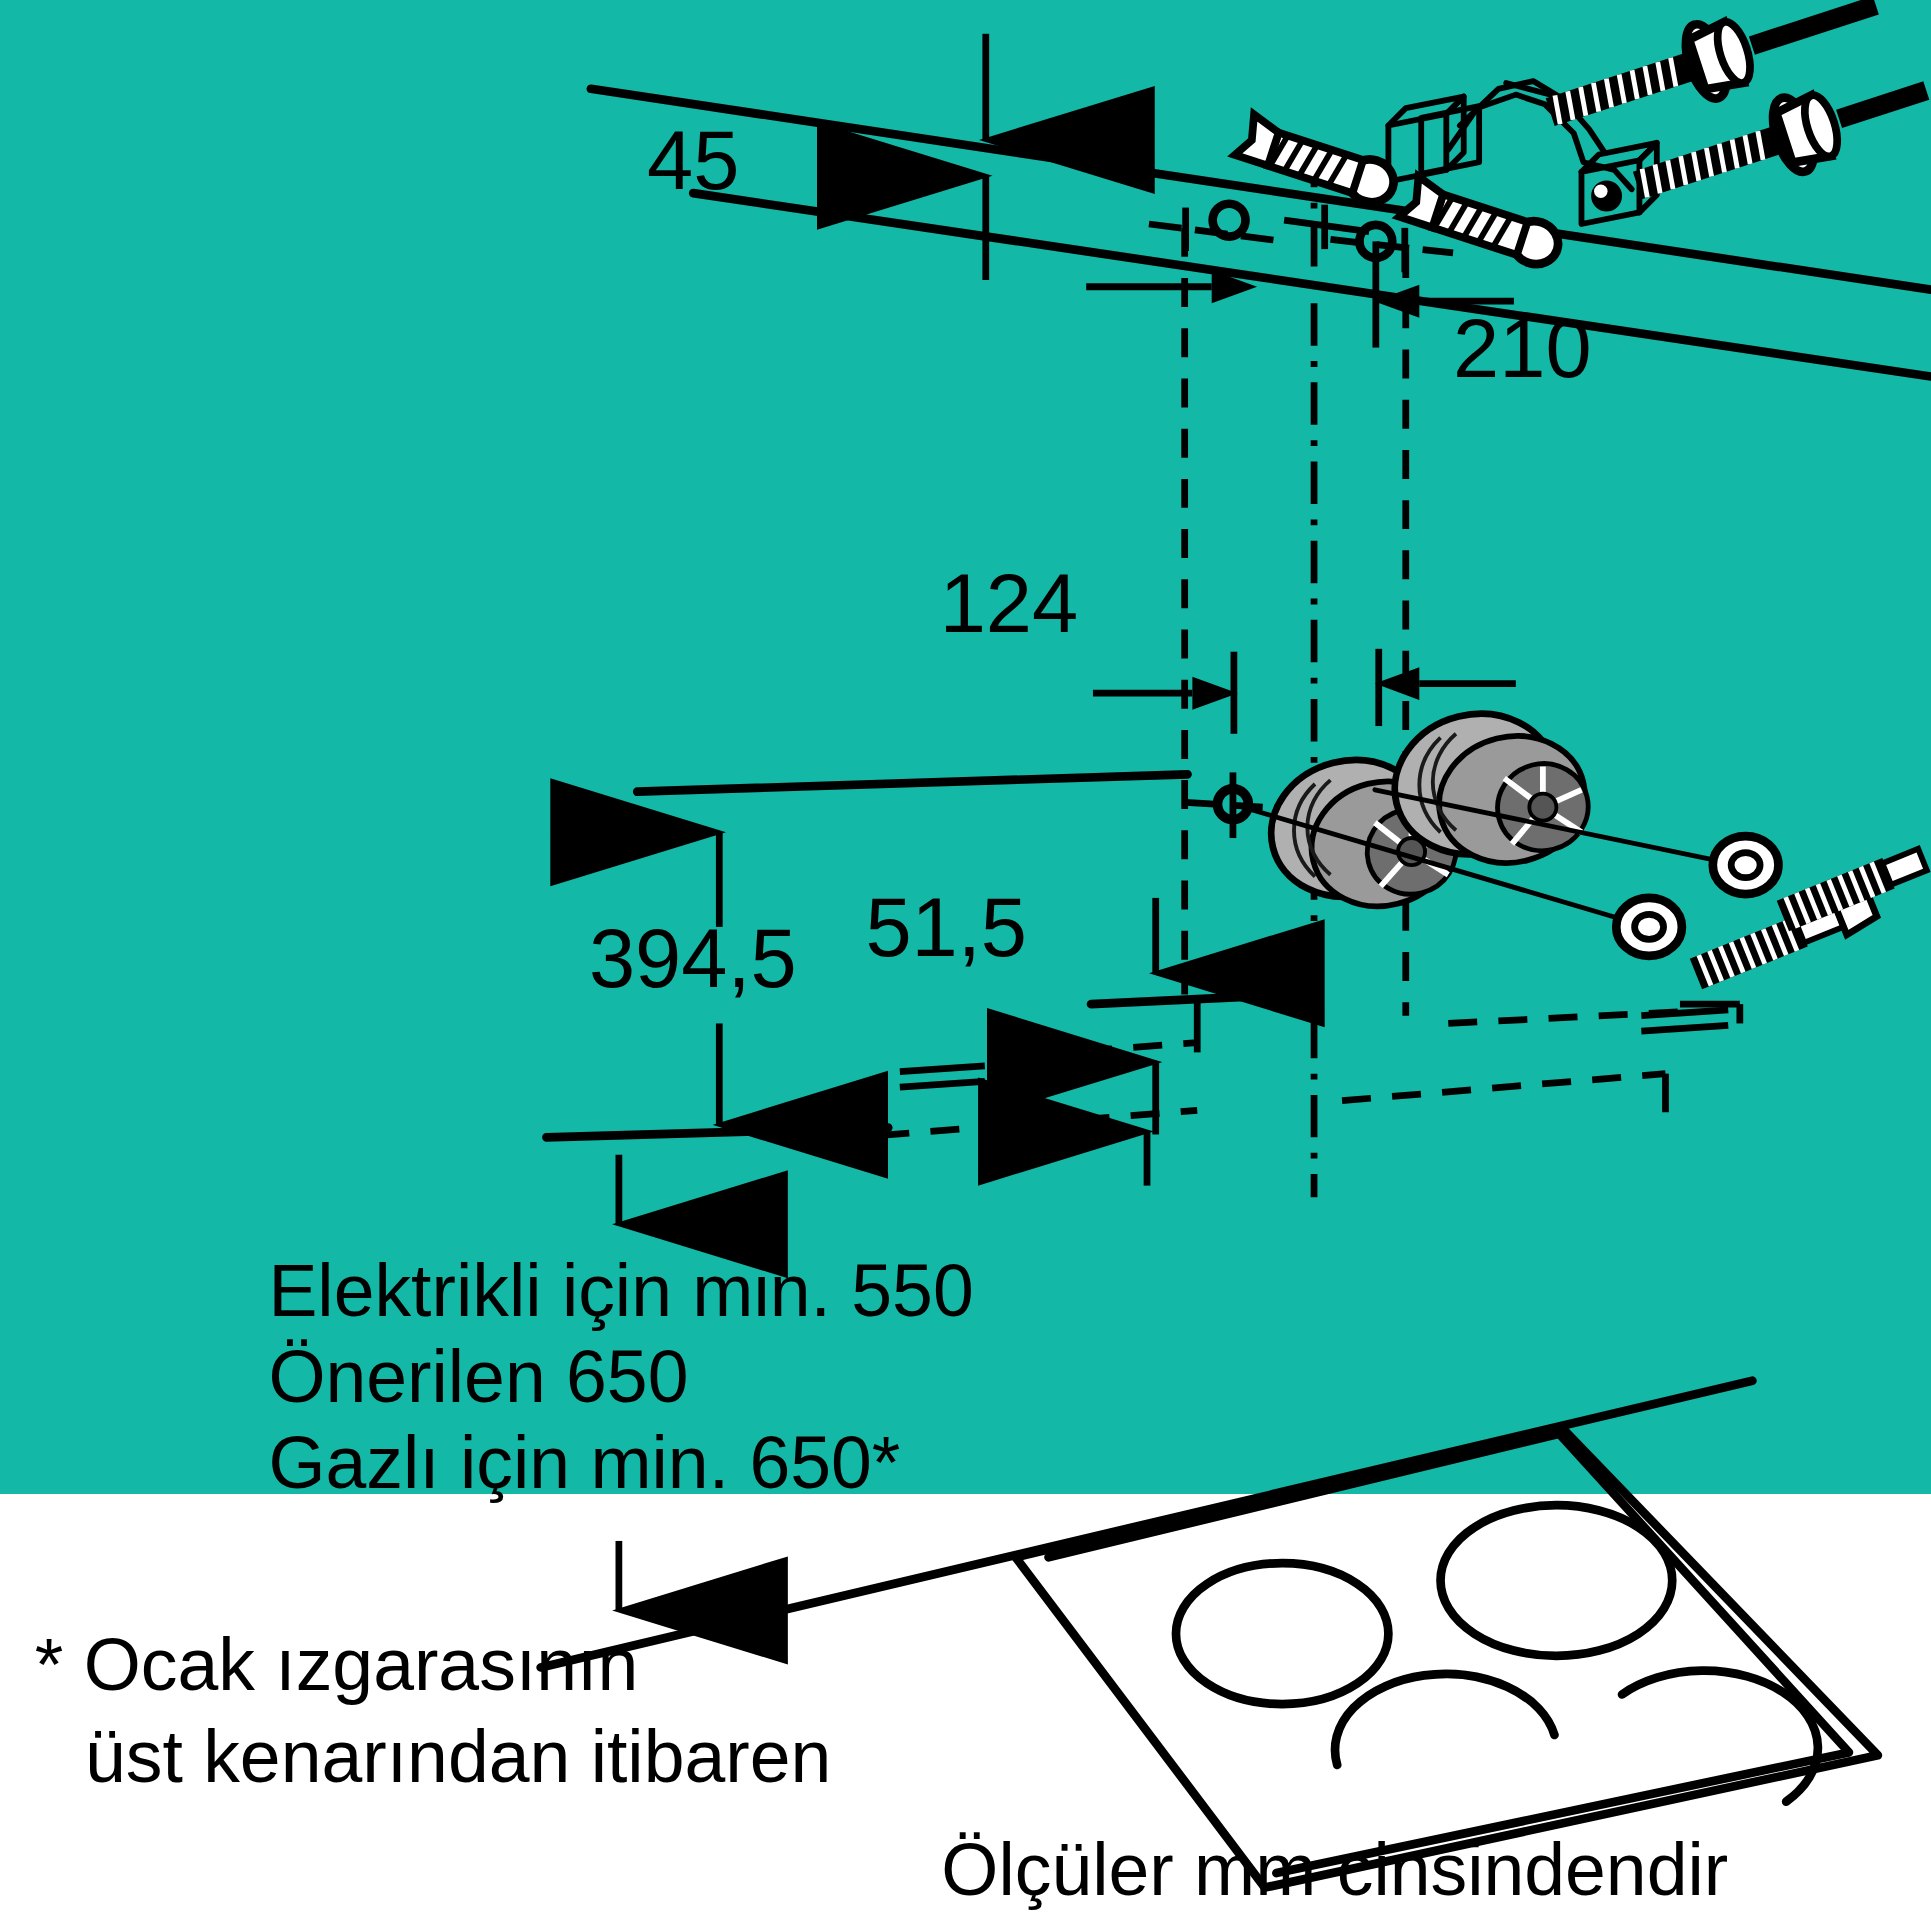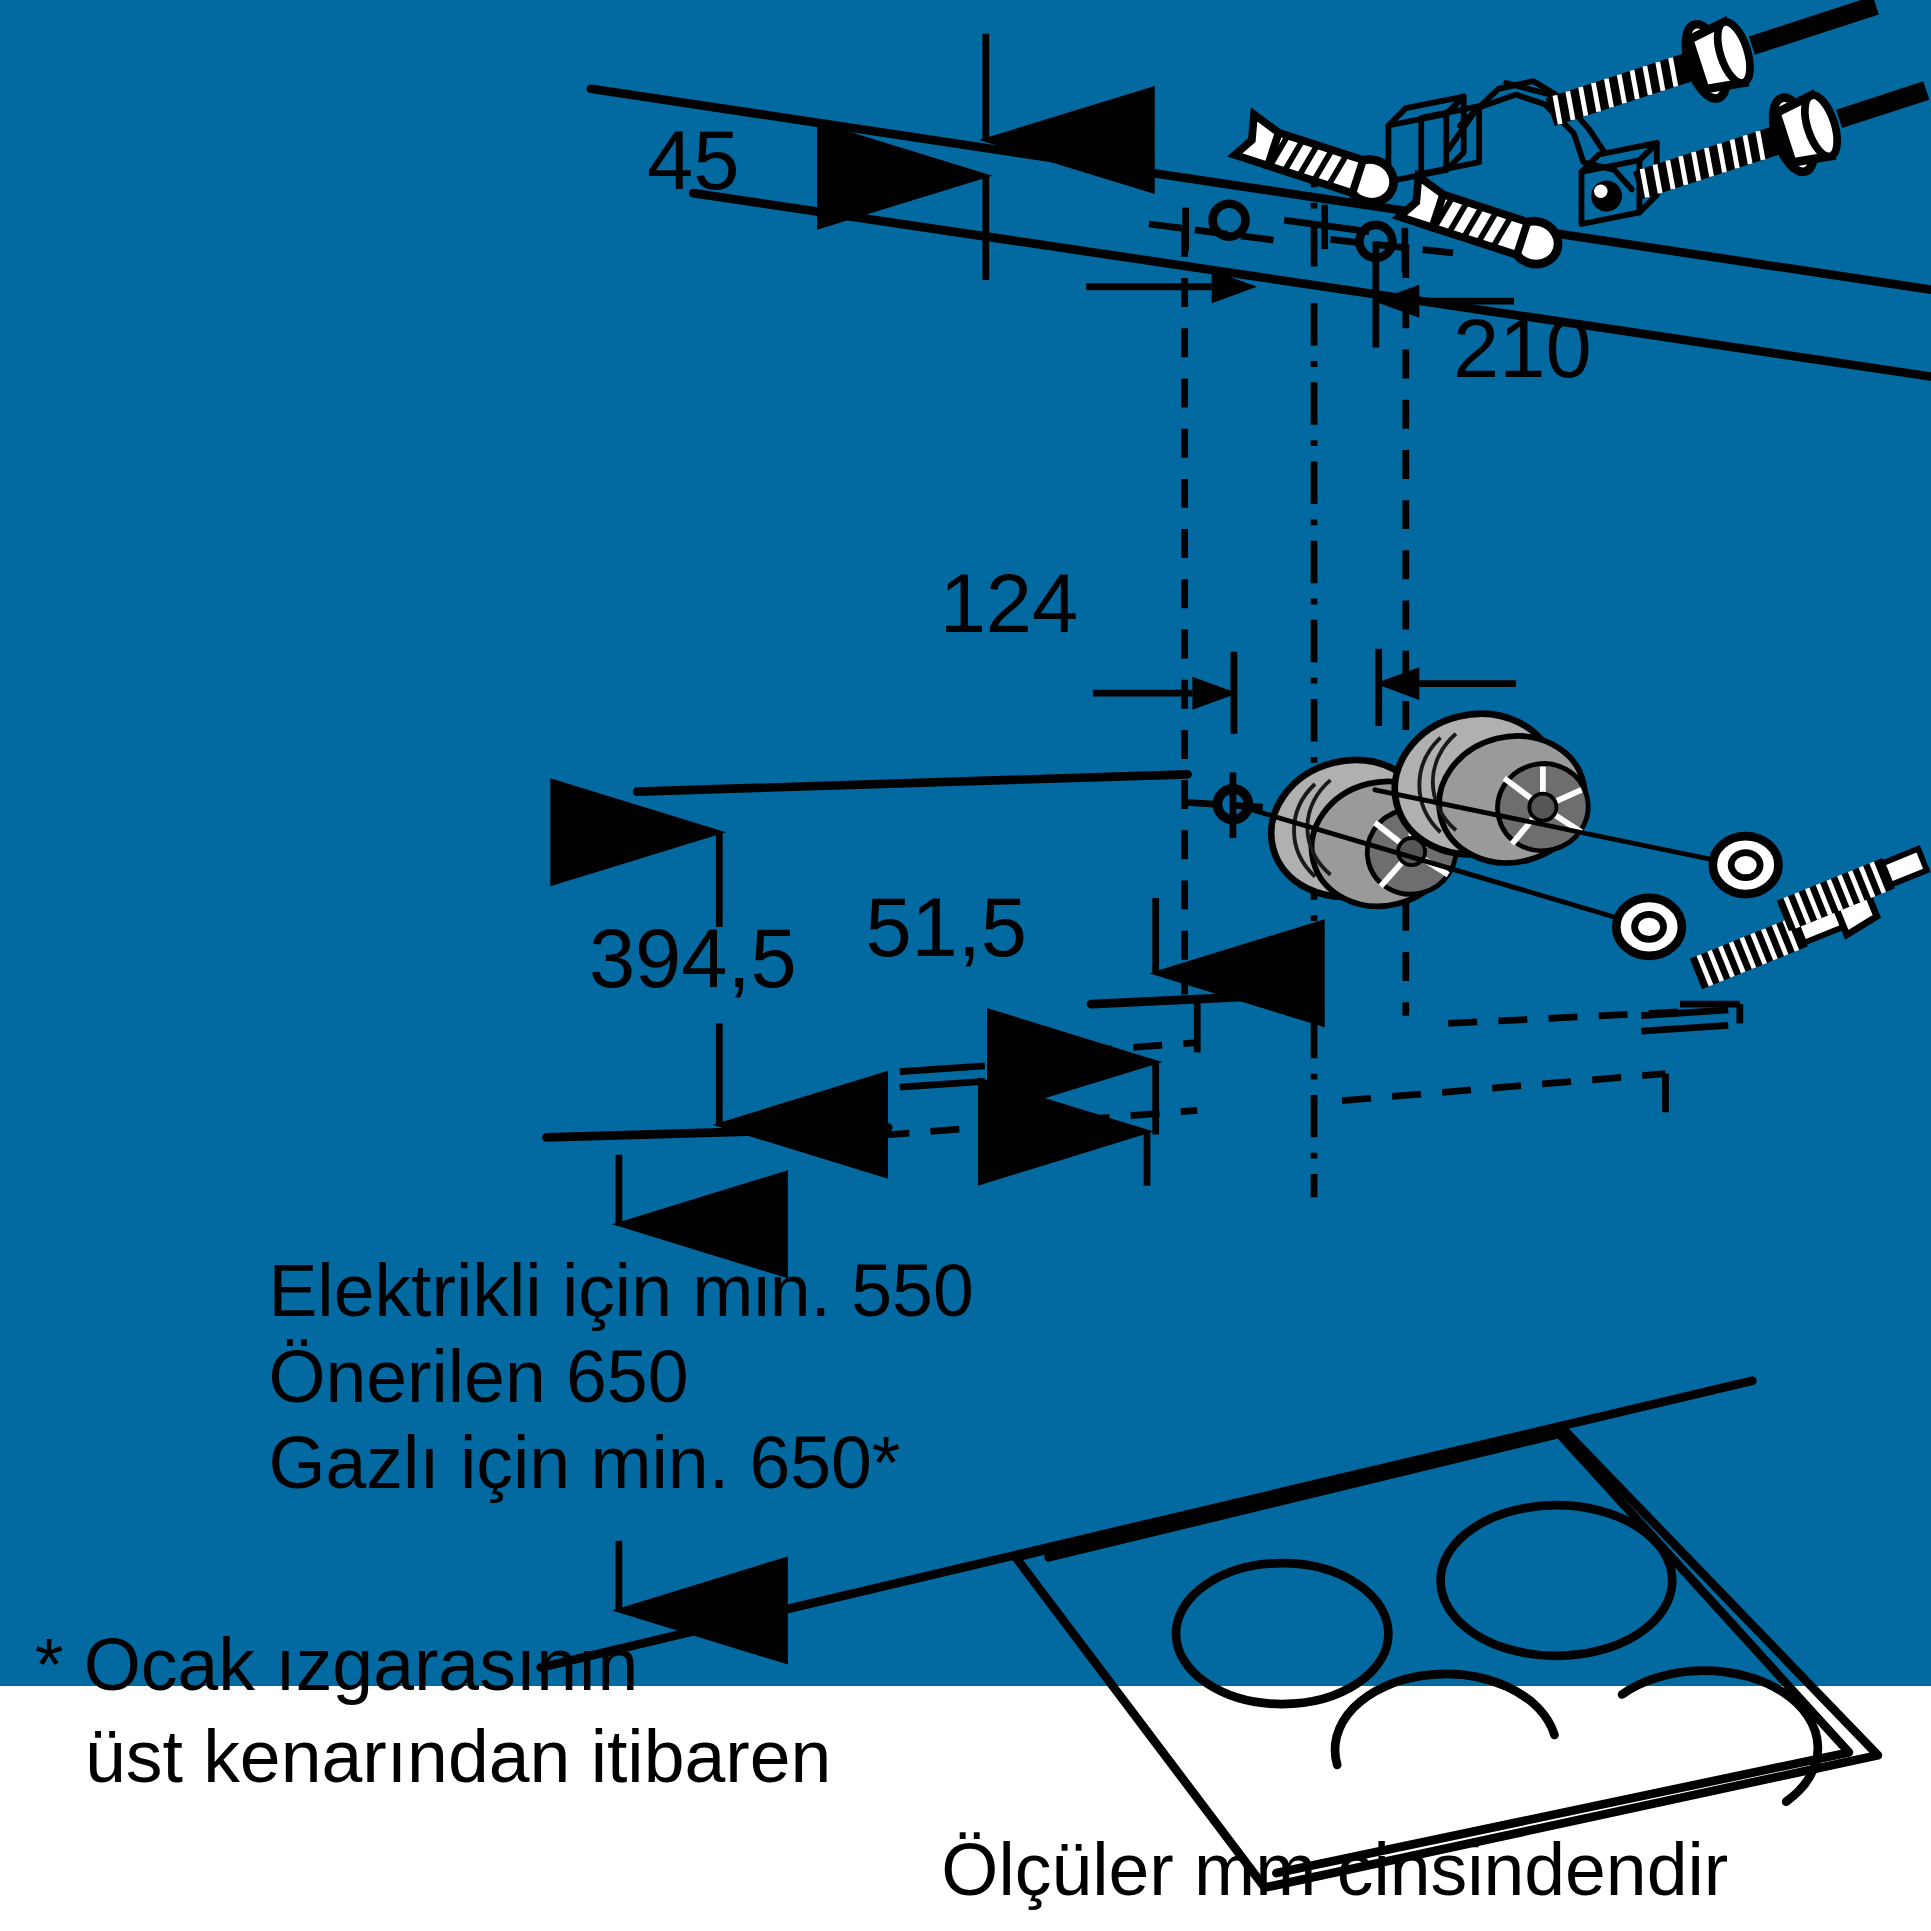--- a/index.html
+++ b/index.html
@@ -9,22 +9,22 @@
   }
   body {
     width: 1931px;
     height: 1931px;
     font-family: "Liberation Sans", sans-serif;
     overflow: hidden;
   }
   #stage {
     position: relative;
     width: 1931px;
-    height: 1686px;
-    background: #0369a1;
+    height: 1494px;
+    background: #14b8a6;
   }
   svg.drawing {
     position: absolute;
     left: 0;
     top: 0;
     width: 1931px;
     height: 1931px;
   }
   .dim-text {
     font-family: "Liberation Sans", sans-serif;

